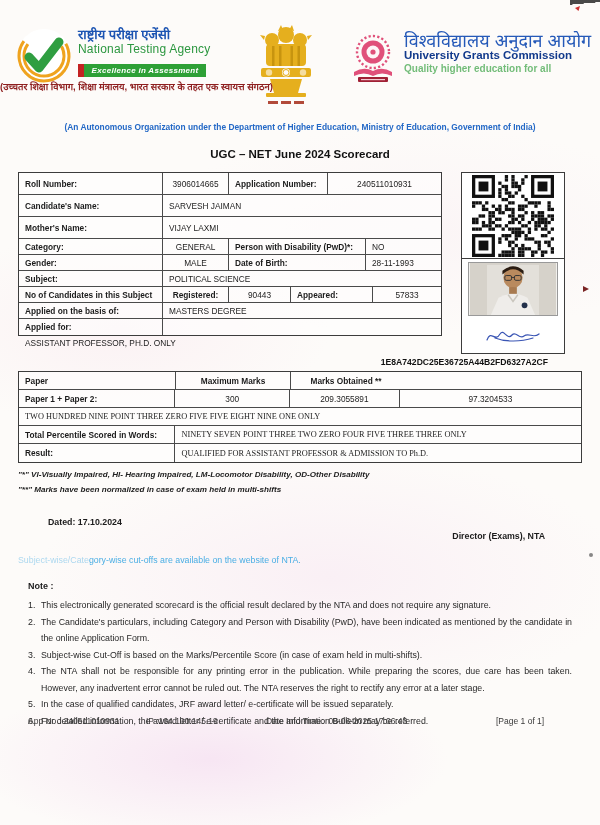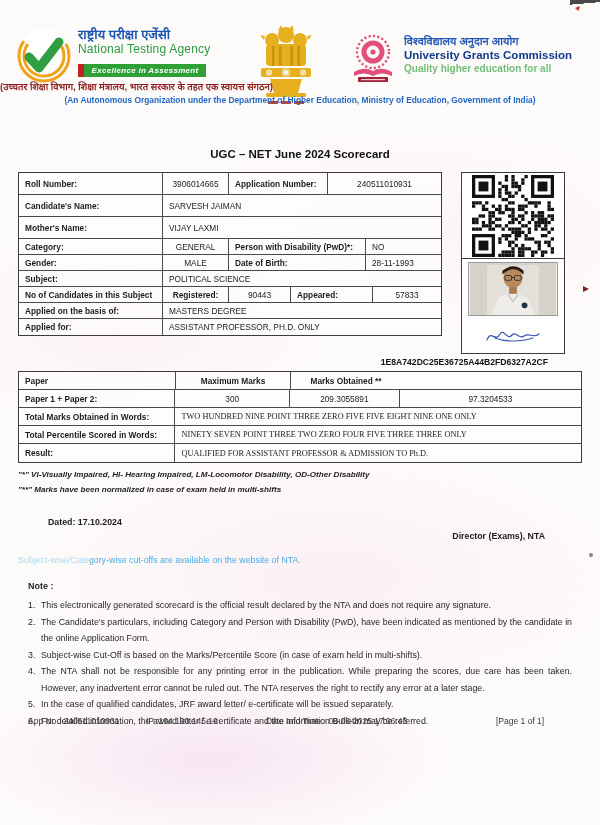--- a/index.html
+++ b/index.html
@@ -24,34 +24,34 @@
   .nta-text { margin-left:6px; }
   .nta-hi { color:#1c54b2; font-weight:bold; font-size:13px; line-height:14px; }
   .nta-en { color:#2c9740; font-weight:normal; font-size:12px; line-height:15px; letter-spacing:.2px; }
   .nta-badge { margin-top:7px; display:flex; width:128px; height:13px; }
   .nta-badge .red { width:6px; background:#c32222; }
   .nta-badge .green { flex:1; background:#2ea036; color:#fff; font-style:italic; font-weight:bold;
       font-size:8px; line-height:13px; text-align:center; letter-spacing:.3px; }
   .emblem { position:absolute; left:254px; top:24px; }
   .ugc-block { position:absolute; left:350px; top:34px; display:flex; align-items:flex-start; }
   .ugc-text { margin-left:8px; }
-  .ugc-hi { color:#2559b8; font-weight:bold; font-size:11px; line-height:14px; }
+  .ugc-hi { color:#2559b8; font-weight:normal; font-size:18px; line-height:14px; }
   .ugc-en { color:#123a8c; font-weight:bold; font-size:11.5px; line-height:14px; }
   .ugc-tag { color:#45a84f; font-weight:bold; font-size:10px; line-height:13px; opacity:.75; }
   .org-hi { position:absolute; top:80px; width:100%; text-align:left;
       color:#8e1f1f; font-weight:bold; font-size:9.5px; }
-  .org-en { position:absolute; top:95px; width:100%; text-align:center;
+  .org-en { position:absolute; top:122px; width:100%; text-align:center;
       color:#2368c6; font-weight:bold; font-size:8.4px; }
   
   .doc-title { margin-top:22px; text-align:center; font-size:11.5px; font-weight:bold; color:#111; }
   
   .info-wrap { display:flex; margin:12px 18px 0 18px; align-items:flex-start;gap:15px; }
   .info-table { width:424px; border:1.4px solid #3c3c3c; background:rgba(255,255,255,.55); }
   .itr { display:flex; border-bottom:1px solid #4a4a4a; }
-  .itr:last-child { border-bottom:none; }
+  .itr:last-child { border-bottom:none;flex-direction:column; }
   .ic { border-right:1px solid #4a4a4a; padding:2px 6px; display:flex; align-items:center;
        font-size:8.3px; min-height:100%; }
   .ic:last-child { border-right:none; }
   .lbl { font-weight:bold; }
   .rA { height:22px; } .rB { height:16px; }
   .w-lab { width:144px; } .w-v1 { width:66px; justify-content:center; }
   .w-l2a { width:99px; } .w-v2a { width:113px; justify-content:center; }
   .w-l2b { width:137px; } .w-v2b { width:75px; }
   .w-r1 { width:62px; justify-content:center; } .w-r2 { width:82px; } .w-r3 { width:68px; justify-content:center; }
   .w-span { width:278px; }
@@ -490,21 +490,20 @@
       <div class="mc lbl m2">Maximum Marks</div>
       <div class="mc lbl m3">Marks Obtained **</div>
     </div>
     <div class="mtr">
       <div class="mc lbl m1">Paper 1 + Paper 2:</div>
       <div class="mc m2">300</div>
       <div class="mc m3">209.3055891</div>
       <div class="mc m4">97.3204533</div>
     </div>
     <div class="mtr">
-      <div class="mc lbl m1">Total Marks Obtained in Words:</div>
       <div class="mc mspan">TWO HUNDRED NINE POINT THREE ZERO FIVE FIVE EIGHT NINE ONE ONLY</div>
     </div>
     <div class="mtr">
       <div class="mc lbl m1">Total Percentile Scored in Words:</div>
       <div class="mc mspan">NINETY SEVEN POINT THREE TWO ZERO FOUR FIVE THREE THREE ONLY</div>
     </div>
     <div class="mtr">
       <div class="mc lbl m1">Result:</div>
       <div class="mc mspan">QUALIFIED FOR ASSISTANT PROFESSOR &amp; ADMISSION TO Ph.D.</div>
     </div>

